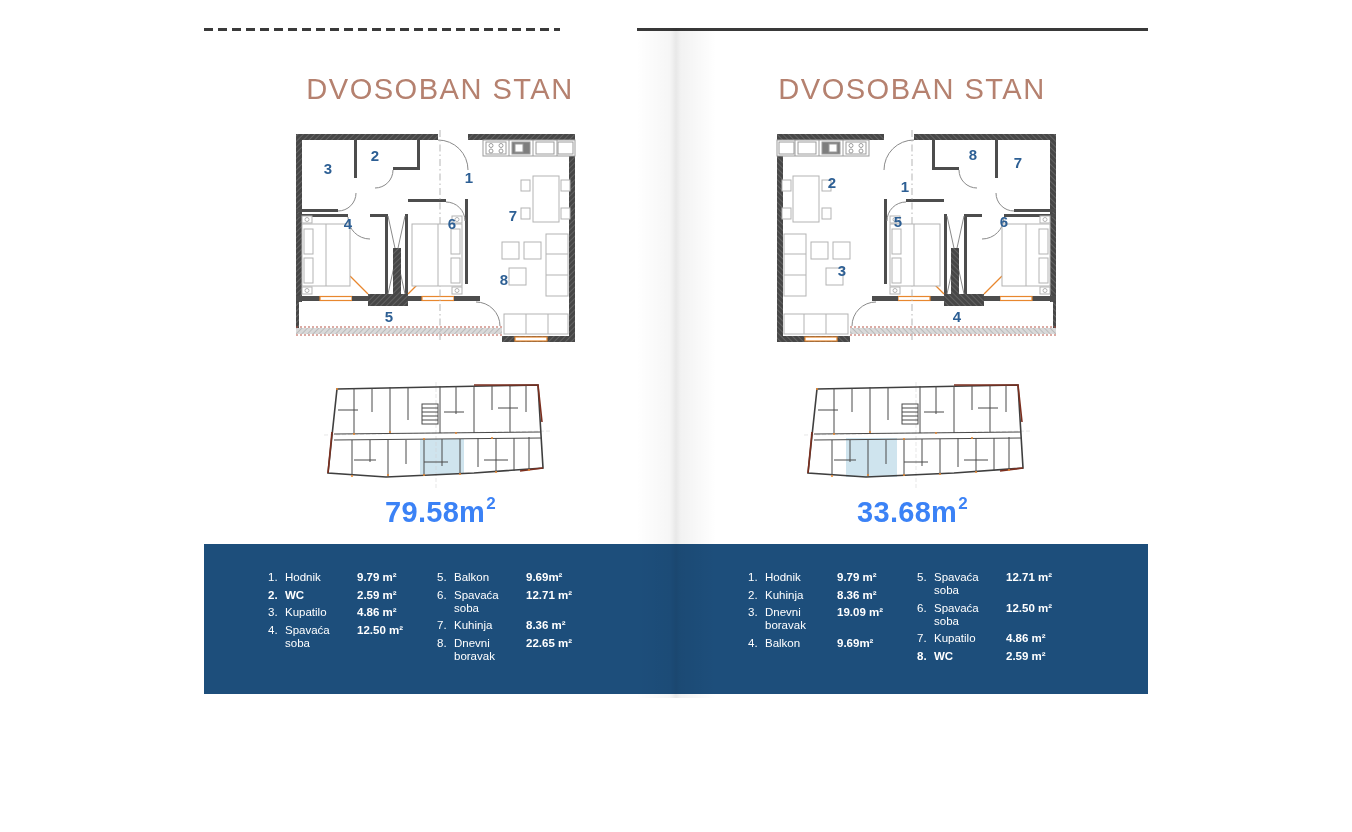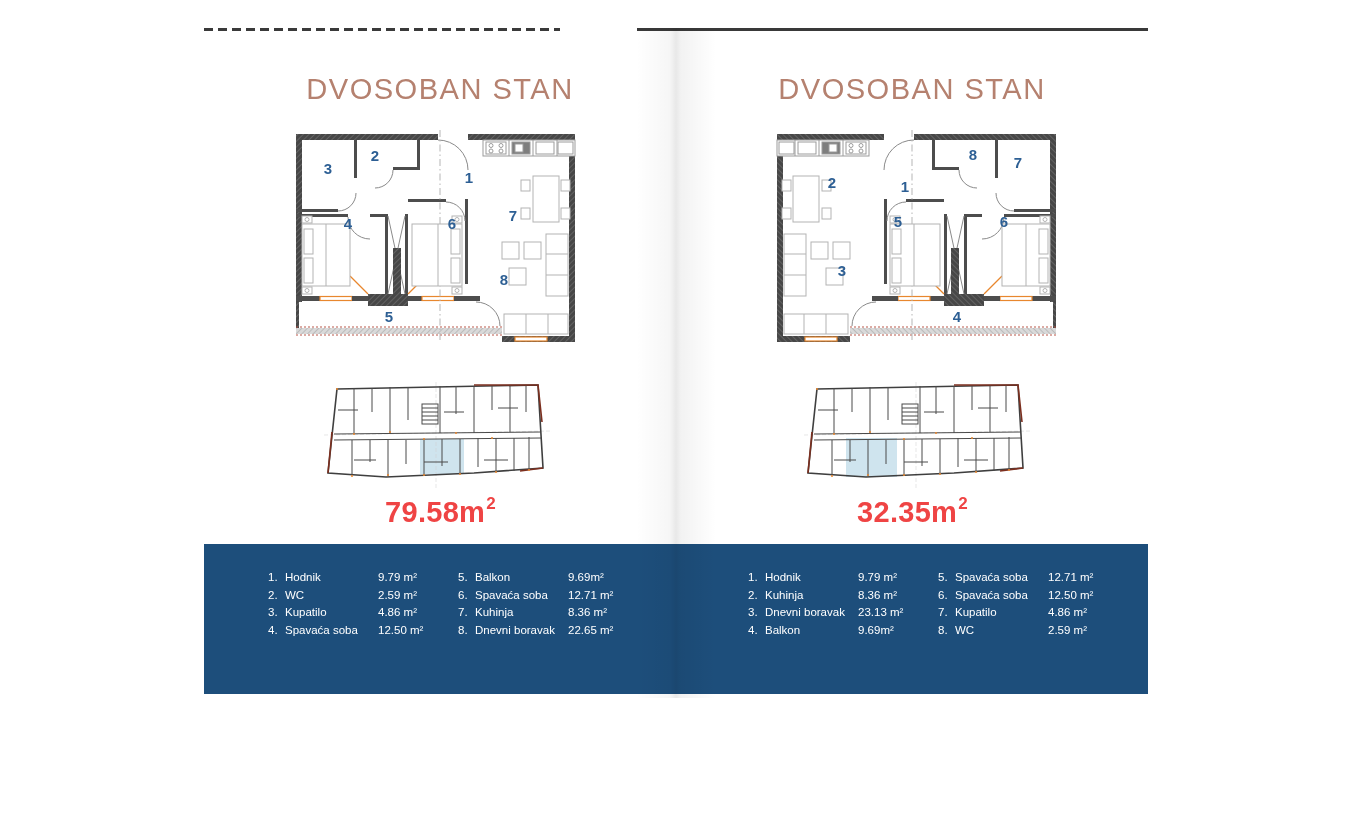--- a/index.html
+++ b/index.html
@@ -25,34 +25,34 @@
     transform:scaleX(.97);
   }
 
   .planbox{position:absolute;left:86px;top:102px;width:300px;height:215px;}
   .minibox{position:absolute;top:354px;width:228px;height:106px;}
   .page.p0 .minibox{left:120px}
   .page.p1 .minibox{left:128px}
 
   .area{
     position:absolute;top:468px;left:0;width:100%;text-align:center;
-    color:#ef4444;font-size:29px;font-weight:700;letter-spacing:.3px;
+    color:#3b82f6;font-size:29px;font-weight:700;letter-spacing:.3px;
   }
   .area sup{font-size:17px;position:relative;top:-2px;left:1px;}
 
   .band{position:absolute;left:0;top:516px;width:944px;height:150px;background:#1d4e7b;}
   .legend{position:absolute;top:27px;display:flex;gap:8px;color:#ffffff;font-size:11.5px;}
   .legend.l0{left:64px}
   .legend.l1{left:544px}
   .lcol{display:flex;flex-direction:column;}
   .lrow{display:flex;line-height:13px;margin-bottom:4.5px;}
   .lrow .num{width:17px;}
-  .lrow .name{width:93px;}
-  .lrow .val{width:72px;}
-  .lrow .b{font-weight:400;}
+  .lrow .name{width:72px;}
+  .lrow .val{width:72px;font-weight:bold;}
+  .lrow .b{font-weight:700;}
 
   .fold{
     position:absolute;top:0;left:432px;width:80px;height:670px;pointer-events:none;z-index:6;
     background:linear-gradient(to right,
       rgba(0,0,0,0) 0%, rgba(0,0,0,.035) 42%, rgba(0,0,0,.09) 50%,
       rgba(0,0,0,.05) 56%, rgba(0,0,0,0) 100%);
   }
 
   svg{display:block}
   .plan-num{font:700 15px "Liberation Sans", sans-serif;fill:#2d5f94;text-anchor:middle;}
@@ -285,21 +285,21 @@
             <text x="211" y="30" class="plan-num">8</text>
           </g>
       </svg>
     </div>
     <div class="minibox">
       <svg viewBox="0 0 228 106" width="228" height="106">
         <rect id="site-hl-1" x="42" y="56" width="51" height="39" fill="#cfe4ee"></rect>
         <use href="#mini-geo"></use>
       </svg>
     </div>
-    <div class="area"><span>32.35</span><span>m</span><sup>2</sup></div>
+    <div class="area"><span>33.68</span><span>m</span><sup>2</sup></div>
   </div>
 
   <div class="band">
     <div class="legend l0">
       <div class="lcol">
           <div class="lrow">
             <span class="num">1.</span>
             <span class="name">Hodnik</span>
             <span class="val">9.79 m²</span>
           </div>
@@ -350,21 +350,21 @@
             <span class="val">9.79 m²</span>
           </div>
           <div class="lrow">
             <span class="num">2.</span>
             <span class="name">Kuhinja</span>
             <span class="val">8.36 m²</span>
           </div>
           <div class="lrow">
             <span class="num">3.</span>
             <span class="name">Dnevni boravak</span>
-            <span class="val">23.13 m²</span>
+            <span class="val">19.09 m²</span>
           </div>
           <div class="lrow">
             <span class="num">4.</span>
             <span class="name">Balkon</span>
             <span class="val b">9.69m²</span>
           </div>
         </div>
       <div class="lcol">
           <div class="lrow">
             <span class="num">5.</span>

